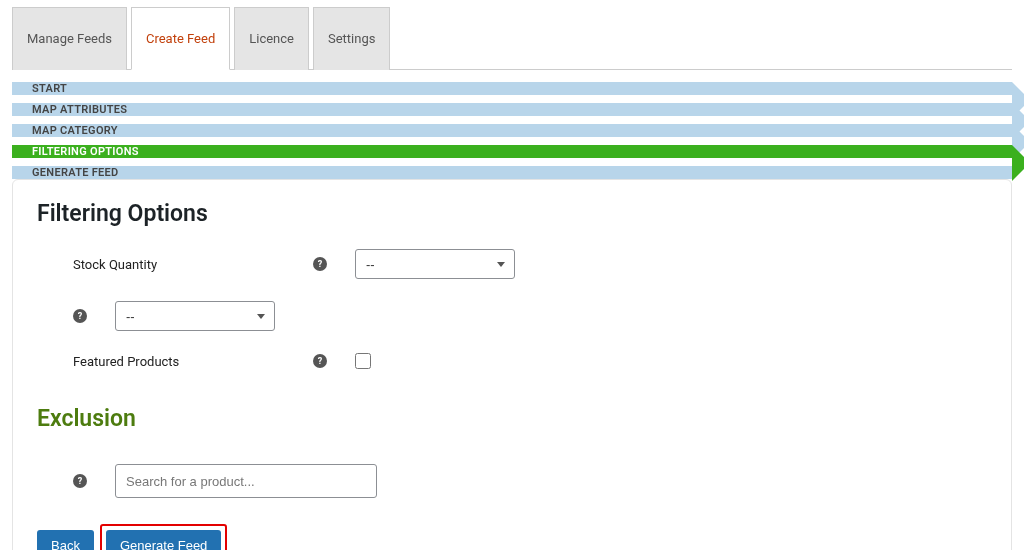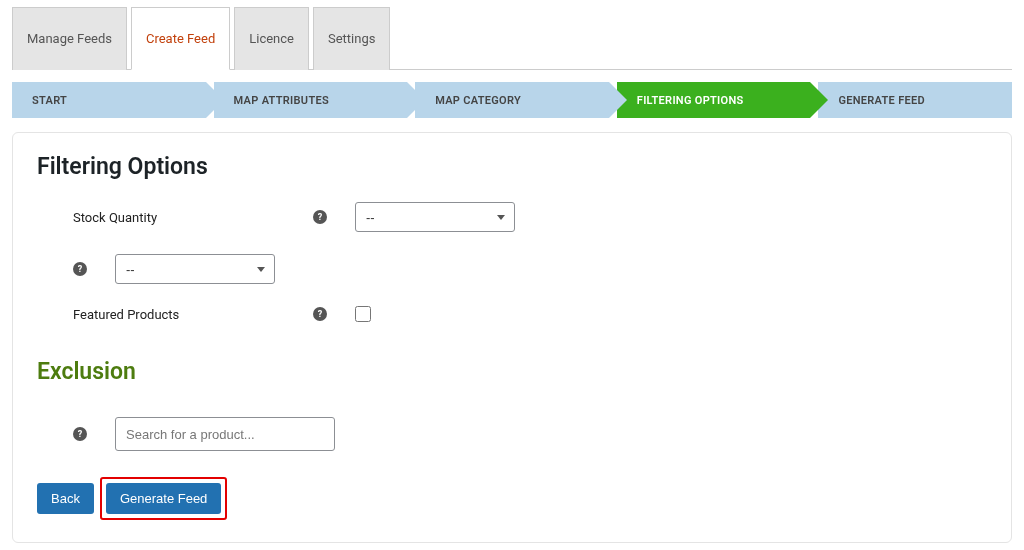--- a/index.html
+++ b/index.html
@@ -32,21 +32,22 @@
     .top-tab.active {
       background: #fff;
       border-bottom: 1px solid #fff;
       color: #c2410c;
     }
     
     
     .steps {
       display: flex;
       gap: 8px;
-      margin-bottom: 14px;
+      margin-bottom: 0;
+      flex-direction: column;
     }
     .step {
       flex: 1;
       height: 36px;
       background: #b8d5ea;
       display: flex;
       align-items: center;
       padding-left: 20px;
       font-size: 11px;
       font-weight: 600;
@@ -142,21 +143,21 @@
       border-top: 5px solid #555;
       pointer-events: none;
     }
     input[type="checkbox"] {
       width: 16px; height: 16px;
       border: 1px solid #8c8f94;
       border-radius: 3px;
       cursor: pointer;
     }
     input[type="text"] {
-      width: 220px;
+      width: 262px;
       height: 34px;
       padding: 0 10px;
       border: 1px solid #8c8f94;
       border-radius: 3px;
       font-size: 13px;
       color: #333;
     }
     input[type="text"]::placeholder { color: #777; }
     
     

